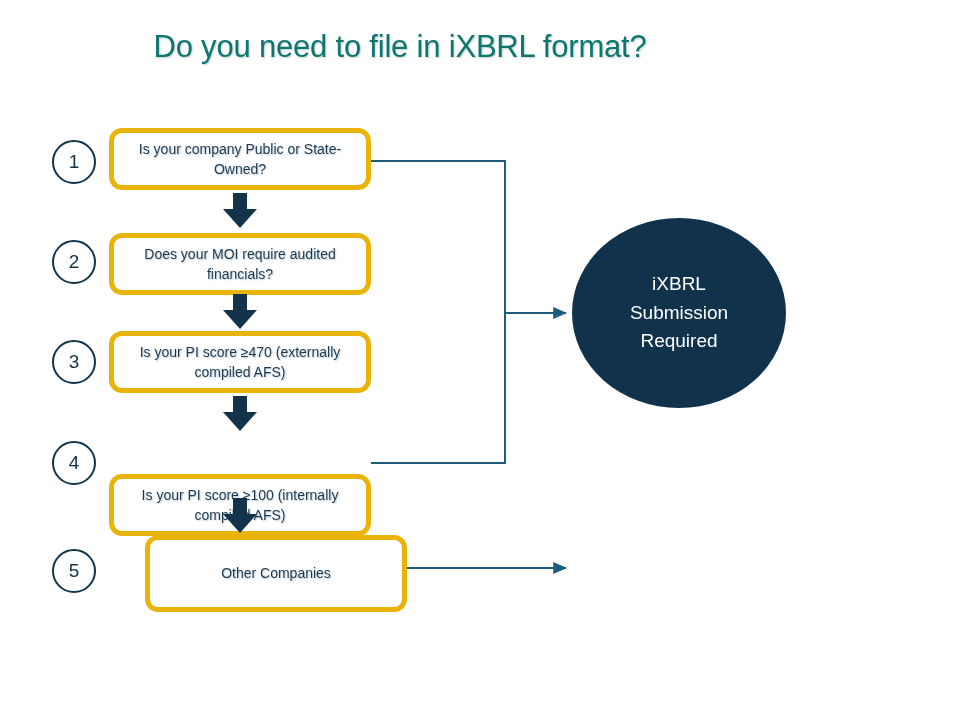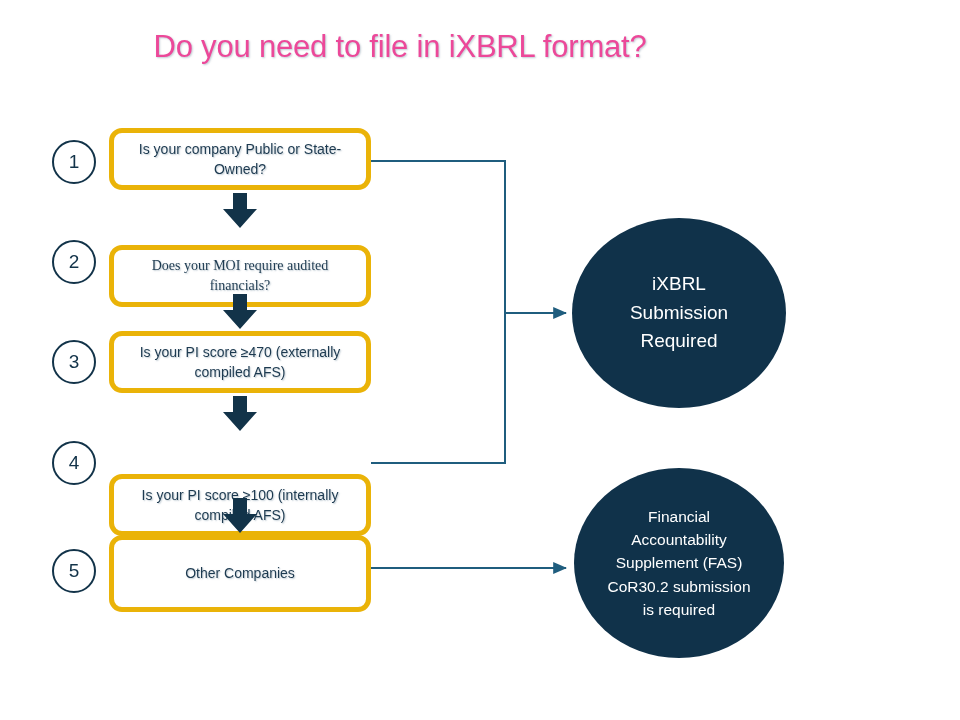--- a/index.html
+++ b/index.html
@@ -26,21 +26,21 @@
   
   .title {
     position: absolute;
     left: 120px;
     top: 26px;
     width: 560px;
     text-align: center;
     font-size: 31px;
     line-height: 1.38;
     font-weight: 400;
-    color: #ec4899;
+    color: #0f766e;
     letter-spacing: -0.2px;
     text-shadow: 1px 1px 2px rgba(140,160,175,0.55);
   }
 
   
   .num-circle {
     position: absolute;
     width: 44px;
     height: 44px;
     border: 2px solid #123349;
@@ -142,44 +142,41 @@
   </svg>
 
   <div class="num-circle" style="left:52px; top:140px;">1</div>
   <div class="step-box" style="top:128px;">Is your company Public or State-Owned?</div>
 
   <svg class="down-arrow" style="top:193px;" viewBox="0 0 34 35">
     <path d="M10,0 L24,0 L24,16 L34,16 L17,35 L0,16 L10,16 Z" fill="#123349"></path>
   </svg>
 
   <div class="num-circle" style="left:52px; top:240px;">2</div>
-  <div class="step-box" style="top:245px;font-family:Liberation Serif, serif;">Does your MOI require audited financials?</div>
+  <div class="step-box" style="top:233px;">Does your MOI require audited financials?</div>
 
   <svg class="down-arrow" style="top:294px;" viewBox="0 0 34 35">
     <path d="M10,0 L24,0 L24,16 L34,16 L17,35 L0,16 L10,16 Z" fill="#123349"></path>
   </svg>
 
   <div class="num-circle" style="left:52px; top:340px;">3</div>
   <div class="step-box" style="top:331px;">Is your PI score ≥470 (externally compiled AFS)</div>
 
   <svg class="down-arrow" style="top:396px;" viewBox="0 0 34 35">
     <path d="M10,0 L24,0 L24,16 L34,16 L17,35 L0,16 L10,16 Z" fill="#123349"></path>
   </svg>
 
   <div class="num-circle" style="left:52px; top:441px;">4</div>
   <div class="step-box" style="top:432px;margin-top:42px;">Is your PI score ≥100 (internally compiled AFS)</div>
 
   <svg class="down-arrow" style="top:498px;" viewBox="0 0 34 35">
     <path d="M10,0 L24,0 L24,16 L34,16 L17,35 L0,16 L10,16 Z" fill="#123349"></path>
   </svg>
 
   <div class="num-circle" style="left:52px; top:549px;">5</div>
-  <div class="step-box" style="top:535px; height:77px;">Other Companies</div>
+  <div class="step-box" style="top:535px; height:77px;margin-left:36px;">Other Companies</div>
 
   <div class="outcome-circle" id="outcome-ixbrl">
     <span class="txt">iXBRL Submission Required</span>
   </div>
 
-  <div class="outcome-circle" id="outcome-fas">
-    <span class="txt">Financial Accountability Supplement (FAS) CoR30.2 submission is required</span>
-  </div>
 
 </div>
 
 </body></html>

